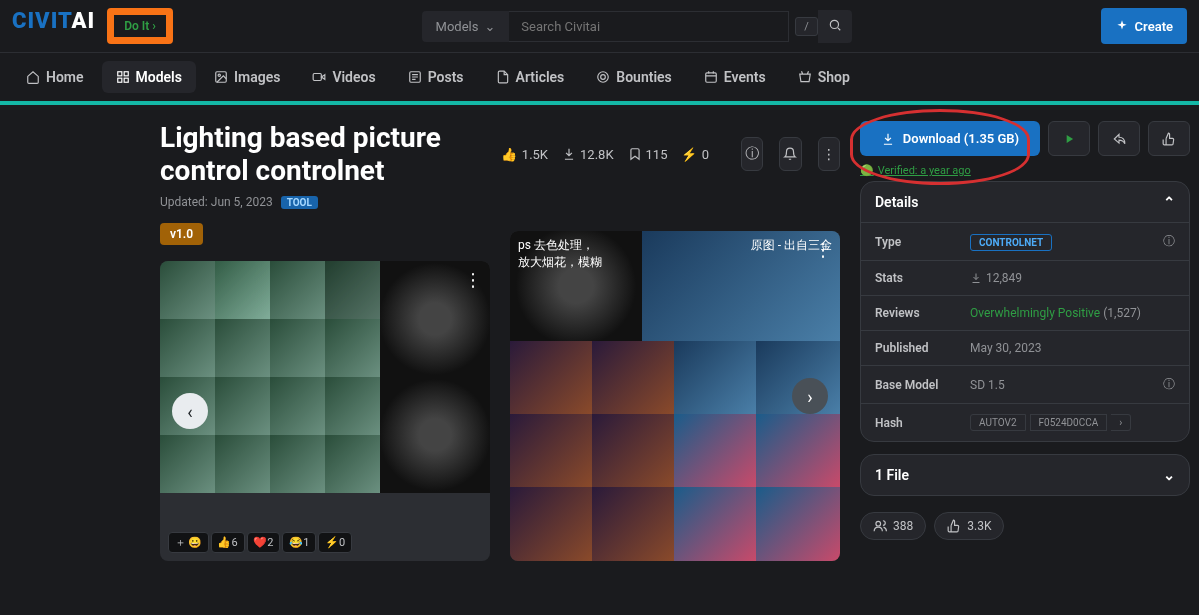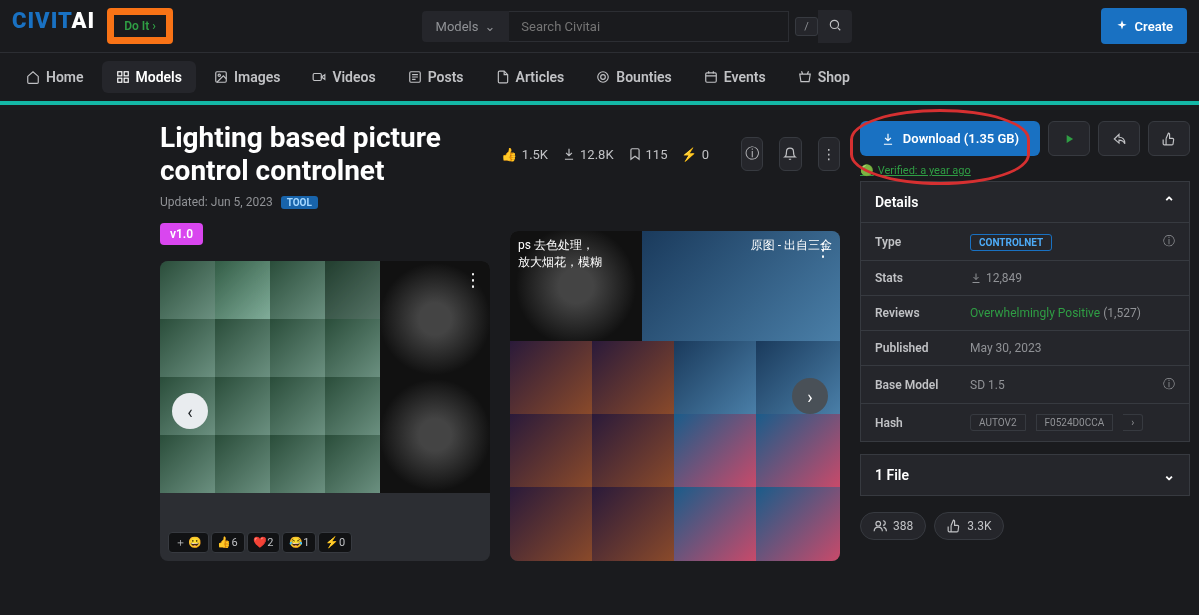--- a/index.html
+++ b/index.html
@@ -20,21 +20,21 @@
 .nav-item.active { background:#25262b; color:#fff; }
 .content { padding:16px 24px 0 160px; display:flex; gap:20px; }
 .main { flex:1; }
 .title-row { display:flex; align-items:center; gap:16px; margin-bottom:8px; }
 h1 { color:#fff; font-size:28px; font-weight:700; }
 .stats { display:flex; gap:14px; align-items:center; font-size:13px; color:#c1c2c5; }
 .stat { display:flex; align-items:center; gap:4px; }
 .icon-btn { background:#25262b; border:1px solid #373a40; width:34px; height:34px; border-radius:6px; display:flex; align-items:center; justify-content:center; cursor:pointer; color:#c1c2c5; }
 .subtitle { font-size:12px; color:#909296; display:flex; align-items:center; gap:8px; margin-bottom:14px; }
 .tag { background:#1864ab; color:#a5d8ff; padding:1px 6px; border-radius:3px; font-size:10px; font-weight:700; }
-.version-tag { background:#d946ef; color:#fff; padding:4px 10px; border-radius:4px; font-size:12px; font-weight:600; display:inline-block; margin-bottom:16px; }
+.version-tag { background:#a16207; color:#fff; padding:4px 10px; border-radius:4px; font-size:12px; font-weight:600; display:inline-block; margin-bottom:16px; }
 .gallery { display:flex; gap:20px; }
 .gal-col { position:relative; }
 .gal-grid { width:330px; height:300px; background:#2c2e33; border-radius:8px; position:relative; overflow:hidden; }
 .gal-grid2 { width:330px; height:330px; background:#2c2e33; border-radius:8px; position:relative; overflow:hidden; margin-top:-30px; }
 .thumb { position:absolute; background:linear-gradient(135deg,#2a4d3a,#6b9080); }
 .thumb.dark { background:radial-gradient(circle,#444 20%,#111 70%); }
 .thumb.anime { background:linear-gradient(135deg,#1a3a5c,#4a7fa8); }
 .thumb.fire { background:linear-gradient(135deg,#2a1a3a,#8a4a2a); }
 .thumb.color { background:linear-gradient(135deg,#1a5c8a,#c84a6a); }
 .dots-btn { position:absolute; top:8px; right:8px; color:#fff; cursor:pointer; font-size:18px; z-index:2; }
@@ -45,30 +45,30 @@
 .react { background:rgba(0,0,0,0.6); border:1px solid #373a40; padding:2px 6px; border-radius:4px; font-size:11px; display:flex; align-items:center; gap:2px; }
 .cn-labels { position:absolute; top:6px; left:8px; right:8px; color:#fff; font-size:12px; z-index:2; display:flex; justify-content:space-between; }
 .sidebar { width:330px; flex-shrink:0; }
 .action-row { display:flex; gap:8px; margin-bottom:8px; position:relative; }
 .dl-btn { background:#1971c2; color:#fff; padding:10px 16px; border-radius:6px; flex:1; font-size:13px; font-weight:600; display:flex; align-items:center; justify-content:center; gap:8px; cursor:pointer; }
 .action-btn { background:#25262b; border:1px solid #373a40; width:42px; border-radius:6px; display:flex; align-items:center; justify-content:center; cursor:pointer; color:#c1c2c5; }
 .play { color:#2f9e44; }
 .circle-annot { position:absolute; border:3px solid #d63031; border-radius:50%/40%; width:180px; height:76px; left:-10px; top:-12px; pointer-events:none; z-index:5; }
 .verified { font-size:11px; color:#2f9e44; text-decoration:underline; margin-bottom:4px; display:flex; gap:4px; align-items:center; }
 .safet { font-size:10px; color:#909296; text-align:right; margin-bottom:10px; }
-.panel { background:#25262b; border:1px solid #373a40; border-radius:0; margin-bottom:12px; }
+.panel { background:#25262b; border:1px solid #373a40; border-radius:14px; margin-bottom:12px; }
 .panel-head { padding:12px 14px; display:flex; justify-content:space-between; align-items:center; font-size:14px; font-weight:600; color:#fff; cursor:pointer; }
 .panel-body { }
 .detail-row { display:flex; padding:10px 14px; border-top:1px solid #373a40; font-size:12px; align-items:center; }
 .detail-label { width:95px; color:#c1c2c5; font-weight:600; }
 .detail-val { flex:1; color:#909296; }
 .badge { border:1px solid #1971c2; color:#4dabf7; padding:2px 8px; border-radius:3px; font-size:10px; font-weight:700; }
 .link-val { color:#2f9e44; }
 .info-i { margin-left:auto; color:#909296; cursor:pointer; }
-.hash-pills { display:flex; gap:10px; }
+.hash-pills { display:flex; gap:4px; }
 .hash-pill { border:1px solid #373a40; padding:2px 8px; font-size:10px; color:#909296; }
 .hash-pill:first-child { border-radius:3px 0 0 3px; }
 .hash-pill:last-child { border-radius:0 3px 3px 0; border-left:none; }
 .user-stats { display:flex; gap:8px; padding:4px 0; }
 .ustat { background:#25262b; border:1px solid #373a40; padding:6px 12px; border-radius:16px; font-size:12px; display:flex; align-items:center; gap:6px; }
 svg { width:14px; height:14px; }
 </style>
 </head>
 <body>
 

